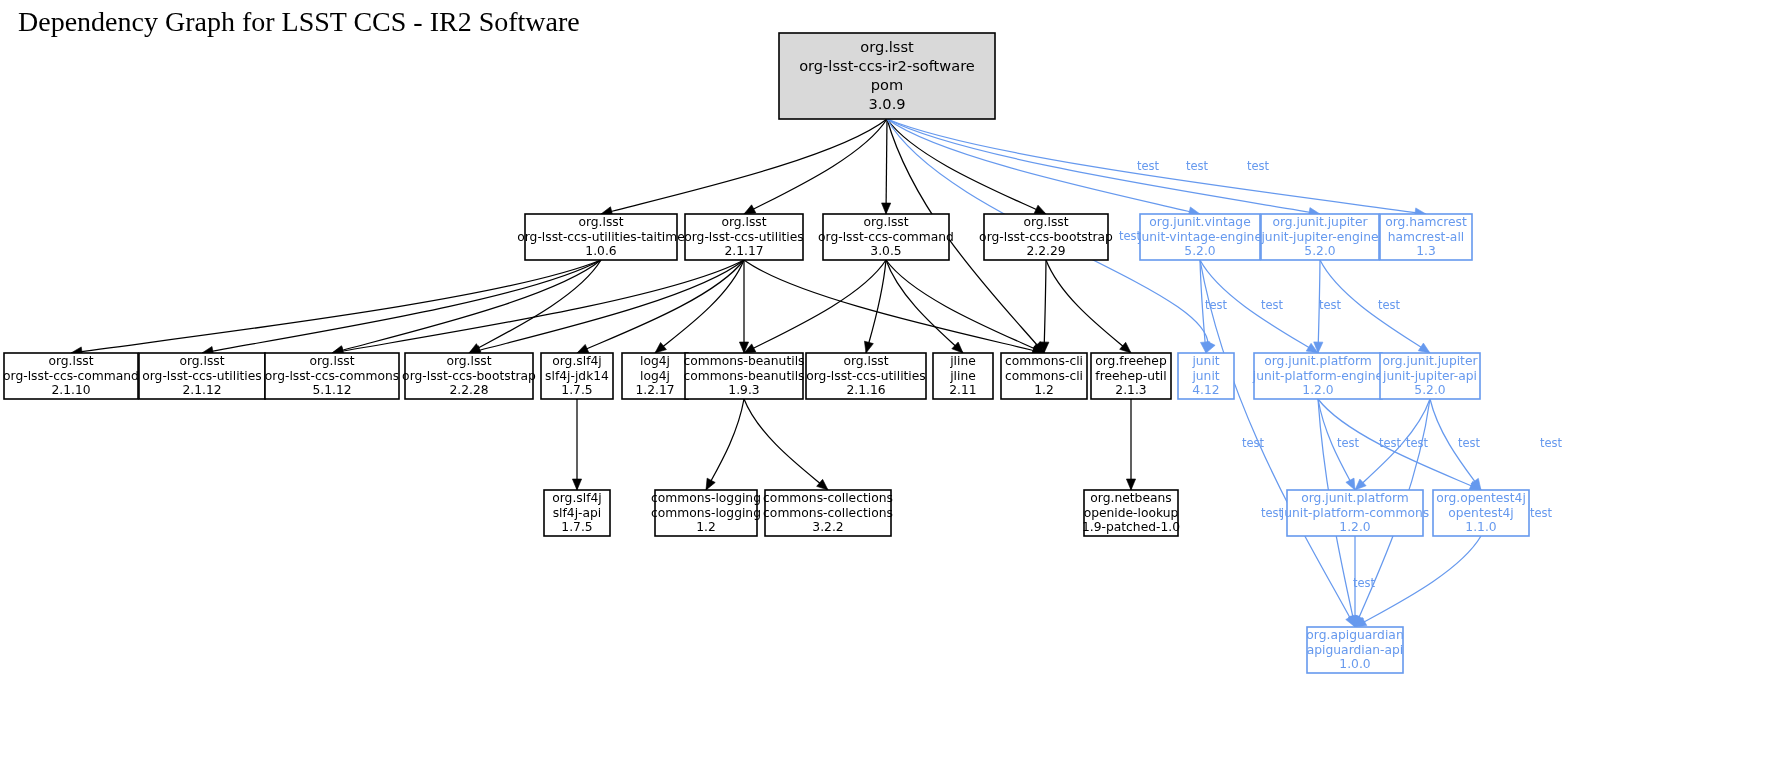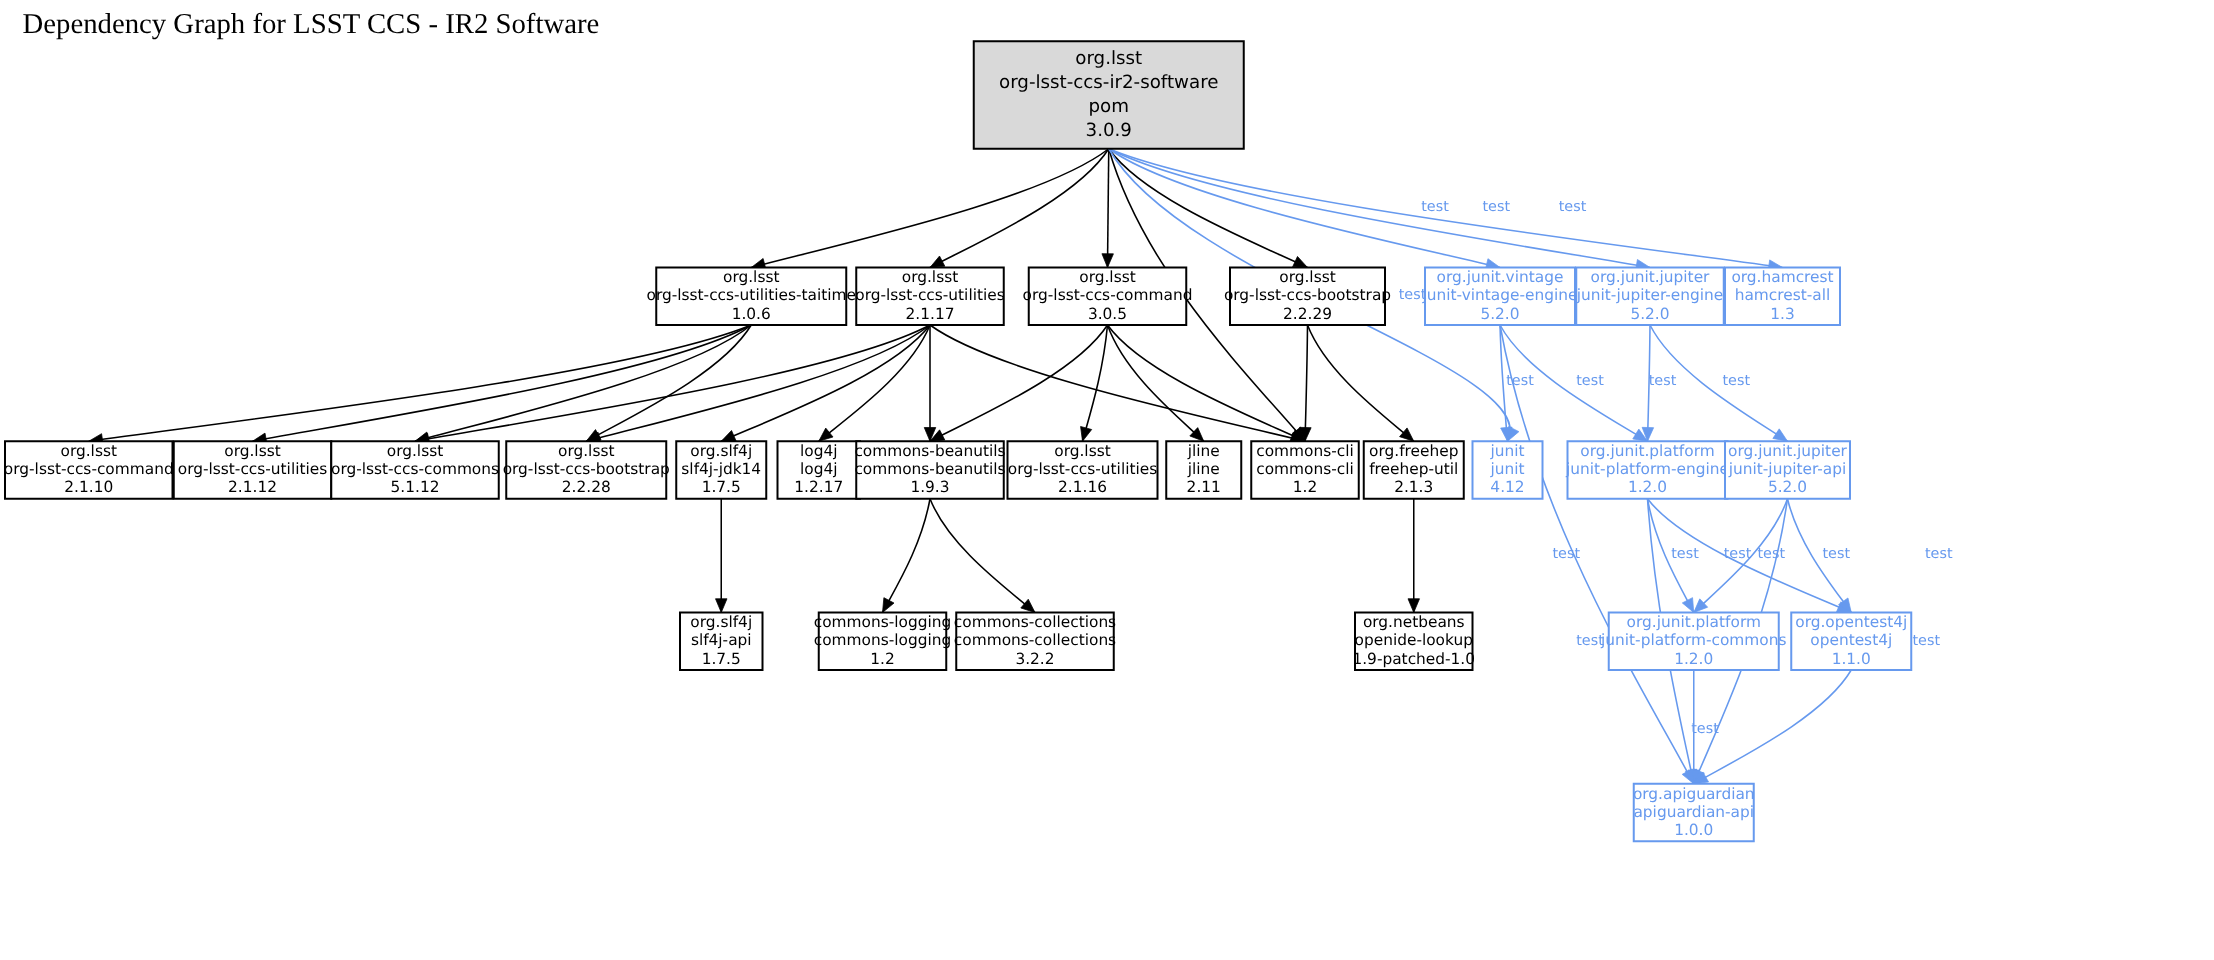--- a/index.html
+++ b/index.html
@@ -1,21 +1,21 @@
 <!DOCTYPE html>
 <html><head>
 <meta charset="utf-8">
 <title>Dependency Graph</title>
 <style>
   html,body{margin:0;padding:0;background:#ffffff;}
   body{width:1771px;height:768px;overflow:hidden;font-family:"DejaVu Sans",sans-serif;}
   #page-title{
     position:absolute; left:18px; top:6px;
     font-family:"Liberation Serif","DejaVu Serif",serif;
-    font-size:23px; color:#000000; white-space:nowrap;
+    font-size:28px; color:#000000; white-space:nowrap;
   }
   #graph{position:absolute; left:0; top:0; width:1771px; height:768px;}
   .node-box{stroke-width:1.6px;}
   .node-text{
     font-family:"DejaVu Sans",sans-serif;
     font-size:12.3px; text-anchor:middle; dominant-baseline:middle;
   }
   .node-text.root{font-size:14.6px;}
   .edge-path{fill:none;stroke-width:1.25px;}
   .edge-label{

